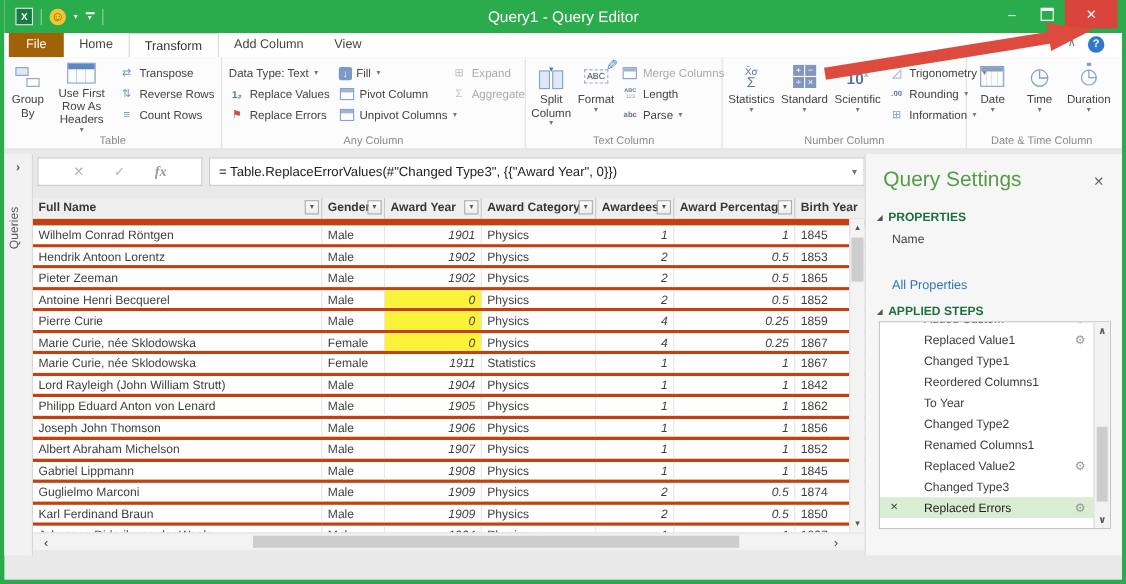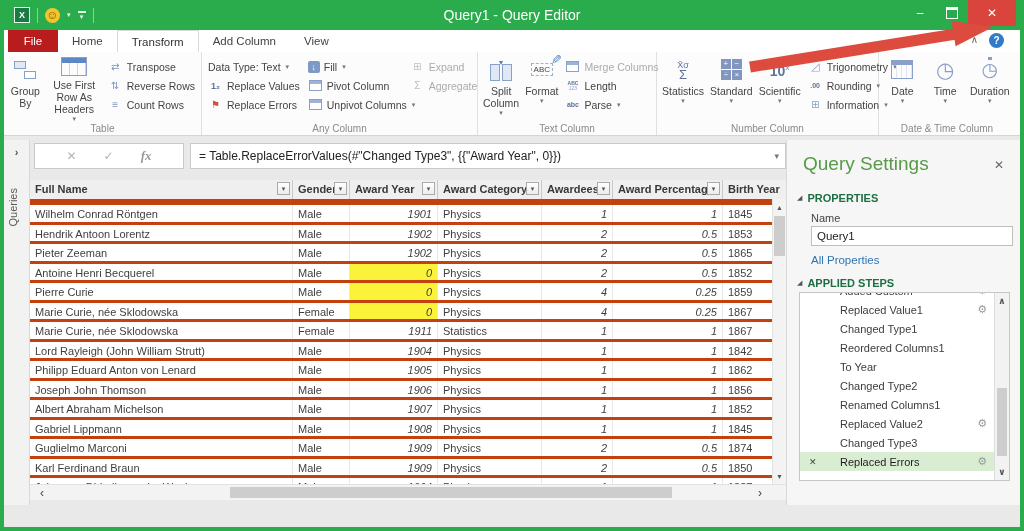--- a/index.html
+++ b/index.html
@@ -21,21 +21,21 @@
   .qat-custom .bar{width:8px;height:2px;background:#eafbef;}
   .qat-custom .crt{color:#eafbef;font-size:7px;line-height:5px;}
   .tb-title{position:absolute;left:0;right:0;top:0;line-height:30px;text-align:center;
             color:#fff;font-size:14px;pointer-events:none;}
   .win-controls{position:absolute;right:4px;top:0;height:30px;display:flex;align-items:flex-start;}
   .wc{width:32px;height:26px;display:flex;align-items:center;justify-content:center;color:#fff;font-size:12px;}
   .wc .maxbox{width:10px;height:8px;border:1.5px solid #fff;border-top-width:3px;}
   .wc.close-btn{width:48px;height:26px;background:#d9453c;border-radius:0 0 2px 2px;}
   
   .tabs-row{position:absolute;top:30px;left:0;right:0;height:22px;background:#fff;display:flex;align-items:stretch;}
-  .file-tab{width:50px;margin-left:4px;background:#b91c1c;color:#fff;font-size:11.5px;
+  .file-tab{width:50px;margin-left:4px;background:#a16207;color:#fff;font-size:11.5px;
             display:flex;align-items:center;justify-content:center;}
   .rtab{padding:0 14px;font-size:11.5px;color:#444;display:flex;align-items:center;}
   .rtab.active{background:#fff;border:1px solid #d9d9d9;border-bottom:none;color:#333;}
   .ribbon-collapse{position:absolute;right:42px;top:4px;color:#666;font-size:10px;}
   .help-btn{position:absolute;right:16px;top:3px;width:15px;height:15px;border-radius:50%;
             background:#2f7ac9;color:#fff;font-size:10px;font-weight:bold;
             display:flex;align-items:center;justify-content:center;}
   
   .ribbon{position:absolute;top:52px;left:0;right:0;height:84px;background:#fcfcfc;
           border-bottom:1px solid #d5d5d5;display:flex;box-sizing:border-box;}
@@ -596,21 +596,20 @@
     </div>
 
     <div class="settings">
       <div class="qs-title">Query Settings</div>
       <div class="qs-close">✕</div>
       <div class="qs-sec sec-props">
         <span class="qs-tri"></span>
         <span>PROPERTIES</span>
       </div>
       <div class="qs-name-label">Name</div>
-      <input class="qs-name-input" value="Query1" style="">
       <div class="qs-allprops">All Properties</div>
       <div class="qs-sec sec-steps">
         <span class="qs-tri"></span>
         <span>APPLIED STEPS</span>
       </div>
       <div class="steps">
         <div class="steps-inner">
           <div class="step">
 
               <span>Added Custom</span>

